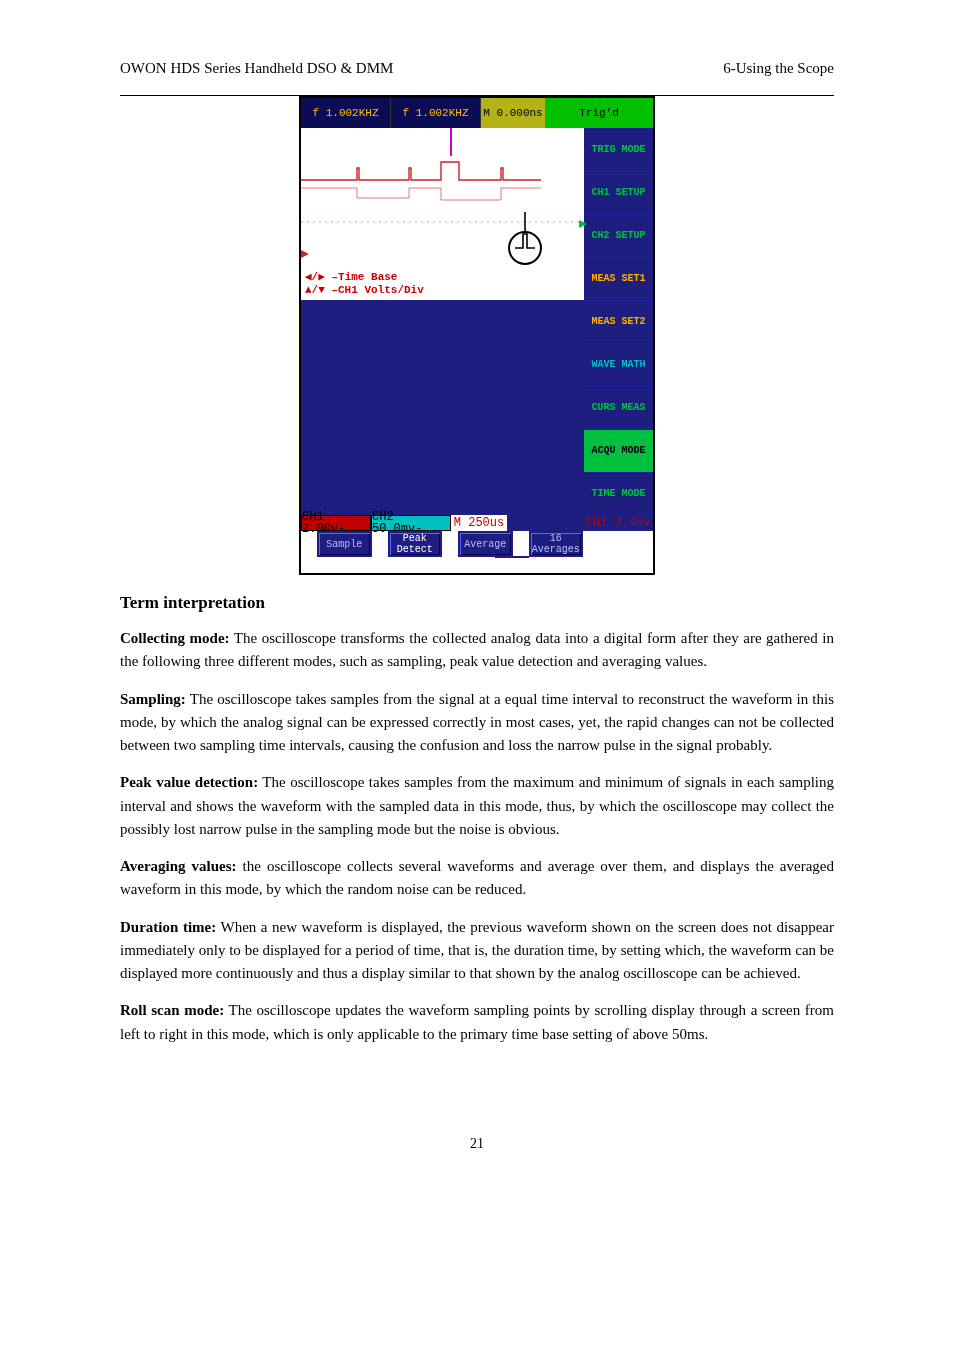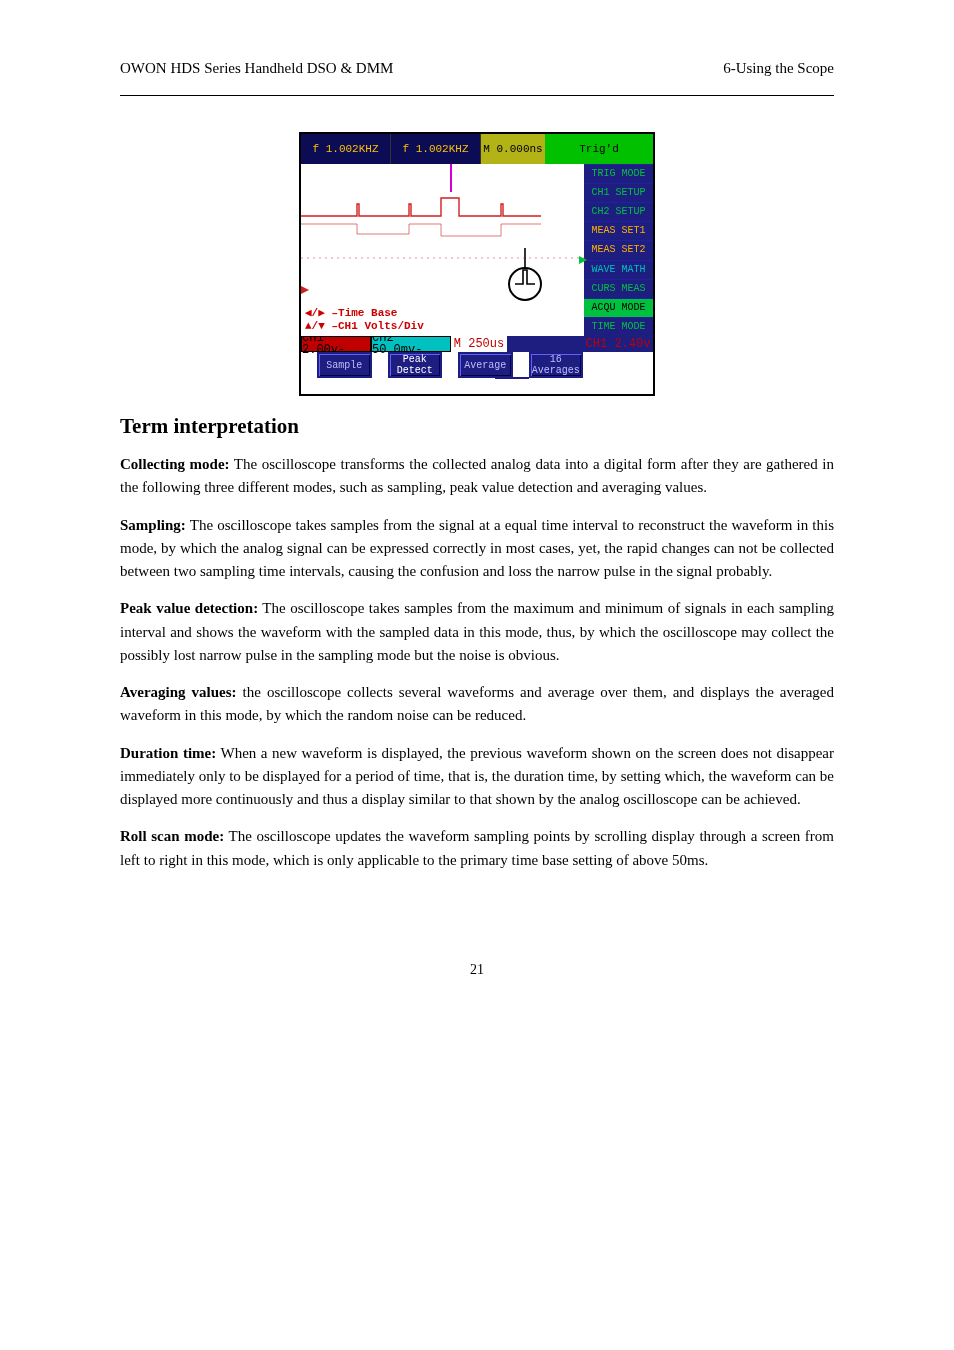--- a/index.html
+++ b/index.html
@@ -10,21 +10,20 @@
       background: #fff;
     }
     .page {
       padding: 60px 120px 40px 120px;
     }
     .header {
       display: flex;
       justify-content: space-between;
       border-bottom: 1px solid #000;
       padding-bottom: 18px;
-      margin-bottom: 36px;
       font-size: 15px;
     }
     .figure-wrap {
       display: flex;
       justify-content: center;
       margin-bottom: 18px;
     }
     
     .scope {
       width: 356px;
@@ -100,23 +99,24 @@
     .side-menu {
       width: 70px;
       display: flex;
       flex-direction: column;
     }
     .side-menu div {
       flex: 1;
       display: flex;
       align-items: center;
       justify-content: center;
-      padding: 4px 3px;
+      padding: 16px 3px;
       font-size: 10px;
       border-top: 1px solid #2020a0;
+      font-weight: bold;
     }
     .menu-dark { background: #1e1e80; }
     .menu-green { color: #00c040; }
     .menu-yellow { color: #ffb000; }
     .menu-cyan { color: #00c0c0; }
     .menu-hl { background: #00c040; color: #000; }
     .status-row {
       display: flex;
       height: 16px;
       font-size: 12px;
@@ -157,21 +157,21 @@
     }
     
 
     .caption {
       text-align: center;
       font-size: 15px;
       margin: 8px 0 26px 0;
     }
     .section-lead {
       font-weight: bold;
-      font-size: 21px;
+      font-size: 17px;
       margin-bottom: 14px;
     }
     p.body {
       font-size: 15px;
       text-align: justify;
       line-height: 1.55;
       margin-bottom: 14px;
     }
     b.term { font-weight: bold; }
     .page-num {

